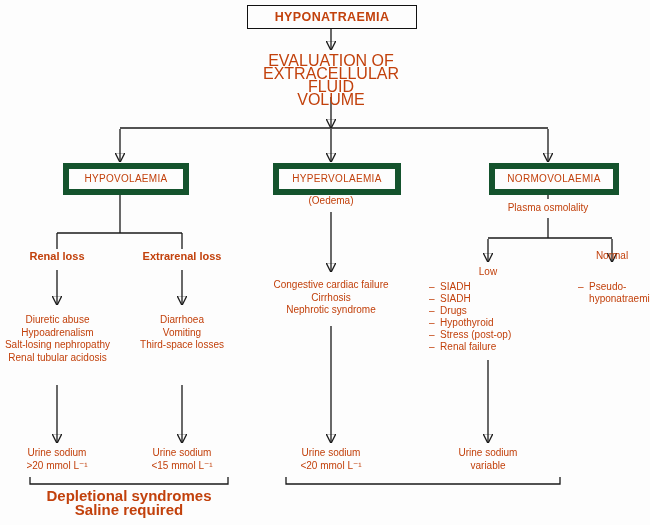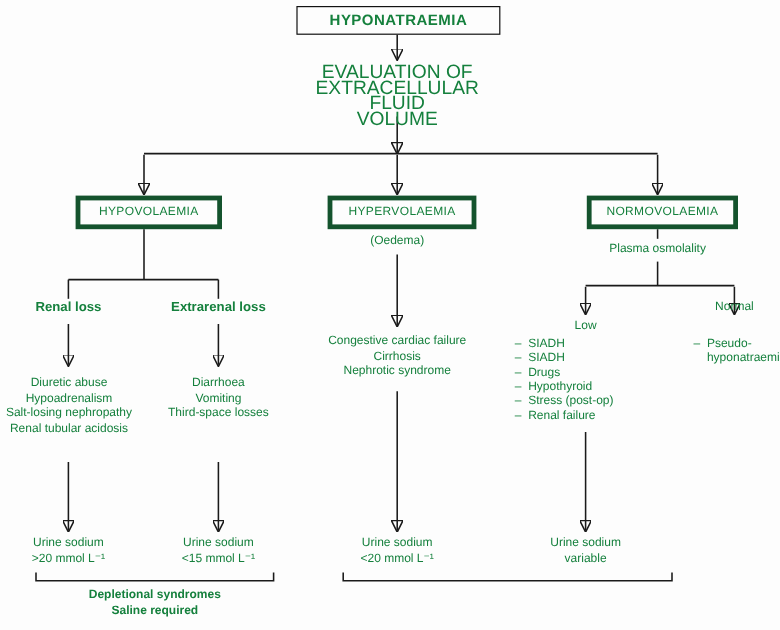--- a/index.html
+++ b/index.html
@@ -3,33 +3,33 @@
 <meta charset="utf-8">
 <style>
   html,body{margin:0;padding:0;}
   body{background:#e8e8e8;font-family:"Liberation Sans","DejaVu Sans",sans-serif;}
   #canvas{
     position:relative;width:650px;height:525px;background:#fdfdfd;overflow:hidden;
     color:#1a1a1a;
   }
   #connectors{position:absolute;left:0;top:0;}
   #connectors path{stroke:#1a1a1a;stroke-width:1.3;fill:none;}
-  .node{position:absolute;text-align:center;line-height:12.5px;font-size:10px;color:#15803d;}
+  .node{position:absolute;text-align:center;line-height:12.5px;font-size:10px;color:#c2410c;}
   .pre-line{white-space:pre-line;}
   .pre{white-space:pre;}
   .boxed{
-    border:4px solid #14532d;background:#fdfdfd;
+    border:6px solid #14532d;background:#fdfdfd;
     display:flex;align-items:center;justify-content:center;
     font-size:10px;letter-spacing:0.3px;
   }
   .title-box{
     border:1.6px solid #111;font-weight:bold;font-size:12.5px;letter-spacing:0.4px;
   }
   .bold-label{font-weight:bold;font-size:11px;}
-  .outcome{font-weight:bold;font-size:10px;line-height:14px;white-space:pre-line;}
+  .outcome{font-weight:bold;font-size:15px;line-height:14px;white-space:pre-line;}
   .eval{font-size:16px;line-height:13px;}
   .left-list{text-align:left;line-height:12px;}
   .left-list div{white-space:pre;}
 </style>
 </head>
 <body>
 
 <div id="canvas">
 
   <svg id="connectors" width="650" height="525">

